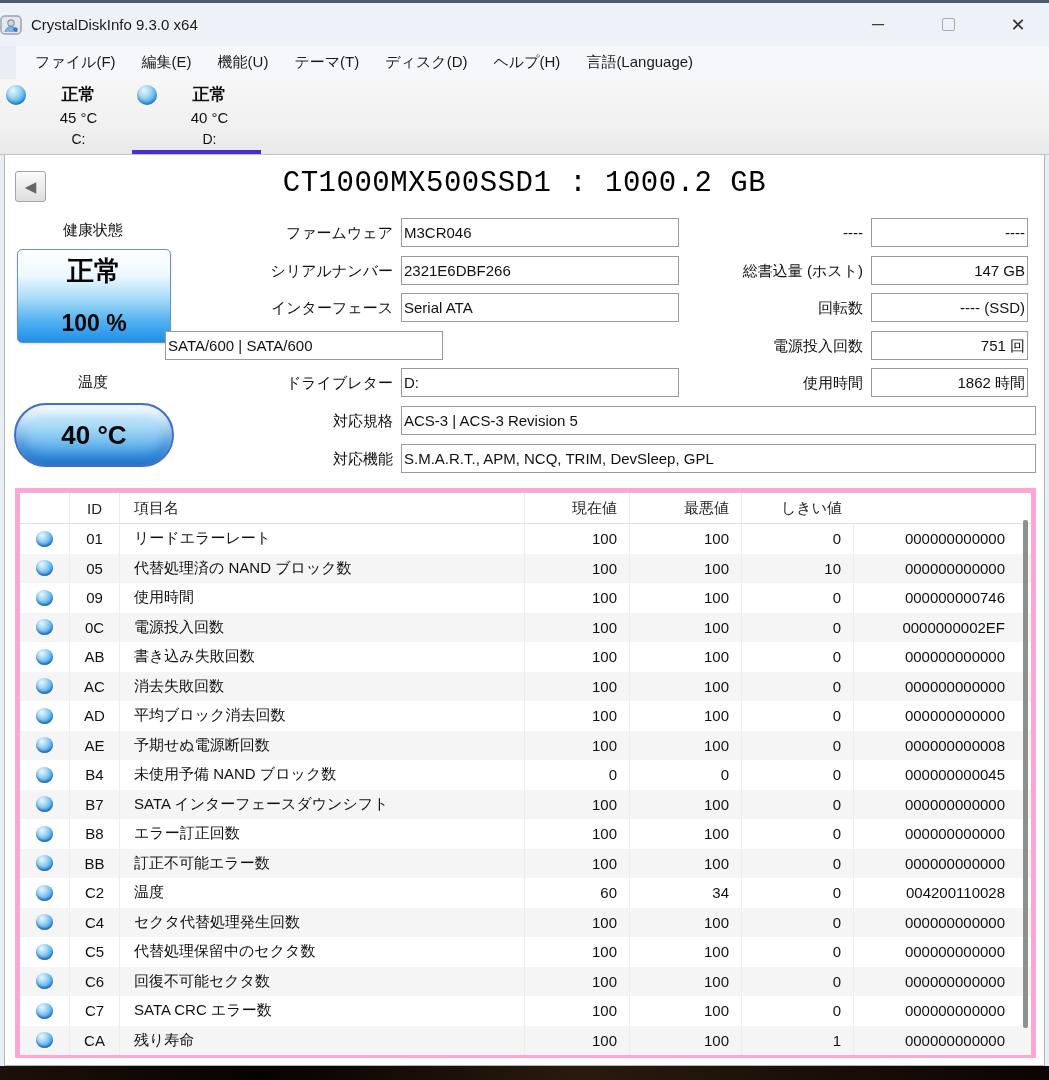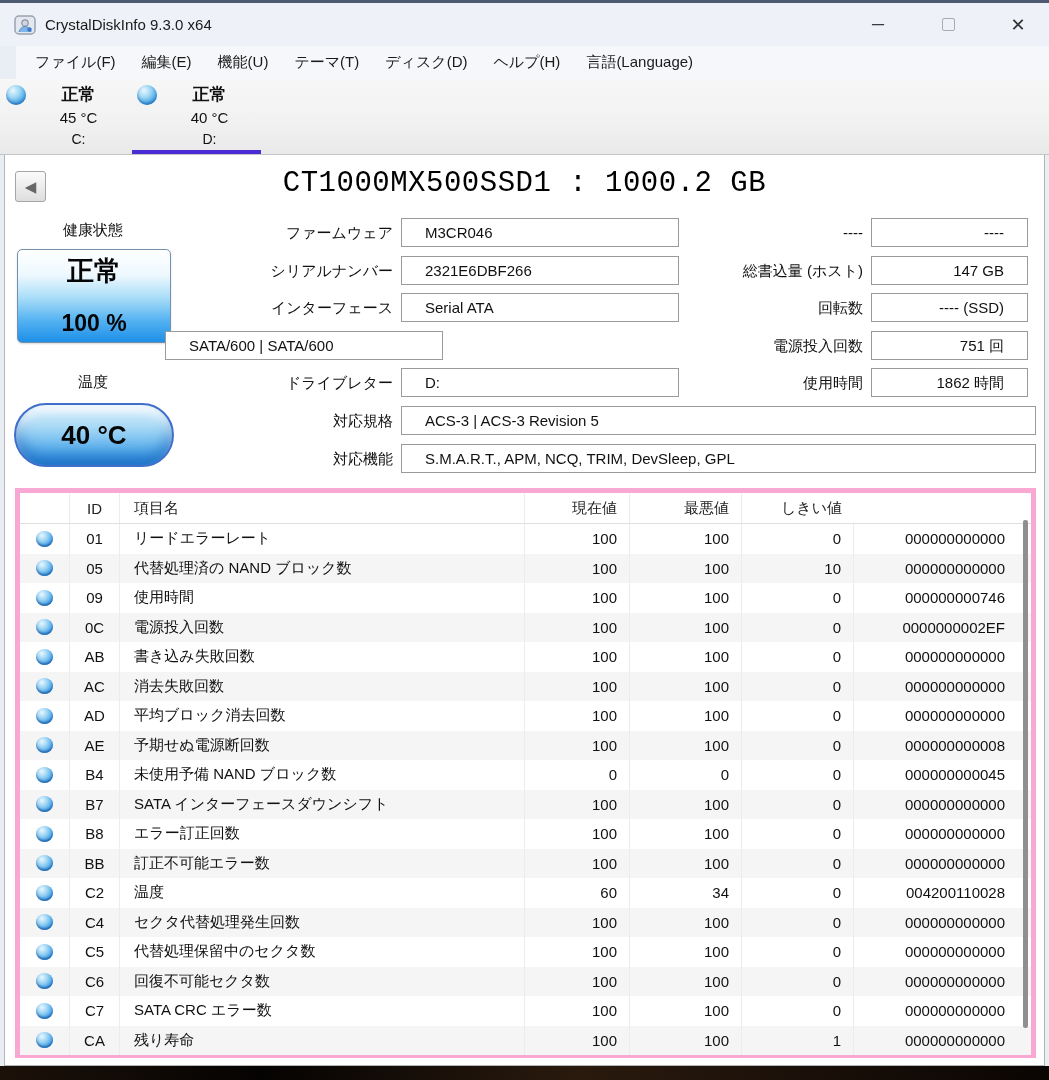--- a/index.html
+++ b/index.html
@@ -6,21 +6,21 @@
   html,body { width:1049px; height:1080px; overflow:hidden; }
   body {
     font-family:"Liberation Sans","DejaVu Sans",sans-serif;
     background:#e9edf4; color:#111; position:relative;
   }
   .top-edge { position:absolute; left:0; top:0; width:1049px; height:3px; background:#4e5a72; }
 
   
   .titlebar {
     position:absolute; left:0; top:3px; width:1049px; height:43px;
-    background:#eef1f8; display:flex; align-items:center; padding-left:14px;
+    background:#eef1f8; display:flex; align-items:center; 
   }
   .app-icon { width:22px; height:22px; margin-right:9px; flex:0 0 auto; }
   .win-title { font-size:15px; color:#1a1a1a; }
   .win-controls { margin-left:auto; display:flex; align-items:center; height:100%; }
   .win-btn {
     width:46px; height:100%; display:flex; align-items:center; justify-content:center;
     font-size:17px; color:#333; margin-right:24px; cursor:default;
   }
   .win-btn.close { margin-right:8px; font-size:18px; }
   .max-box { width:13px; height:13px; border:1.5px solid #a7abb5; border-radius:2px; display:inline-block; }
@@ -95,21 +95,21 @@
   .group-left  { left:160px; top:63px; }
   .group-right { left:640px; top:63px; }
   .group-wide  { left:160px; top:251px; }
   .field-row { display:flex; align-items:flex-start; height:29px; }
   .f-label { font-size:15px; color:#111; text-align:right; padding-right:8px; line-height:29px; white-space:nowrap; }
   .group-left  .f-label { width:236px; }
   .group-right .f-label { width:226px; }
   .group-wide  .f-label { width:236px; }
   .f-box {
     height:29px; border:1px solid #9a9a9a; background:#fff; font-size:15px;
-    line-height:27px; padding:0 23px; white-space:nowrap; overflow:hidden;
+    line-height:27px; padding:0 2px; white-space:nowrap; overflow:hidden;
   }
   .group-left  .f-box { width:278px; }
   .group-right .f-box { width:157px; text-align:right; }
   .group-wide  .f-box { width:635px; }
 
   
   .smart-table {
     position:absolute; left:10px; top:333px; width:1021px; height:570px;
     border:5px solid #f9a8d4; background:#fff;
   }

